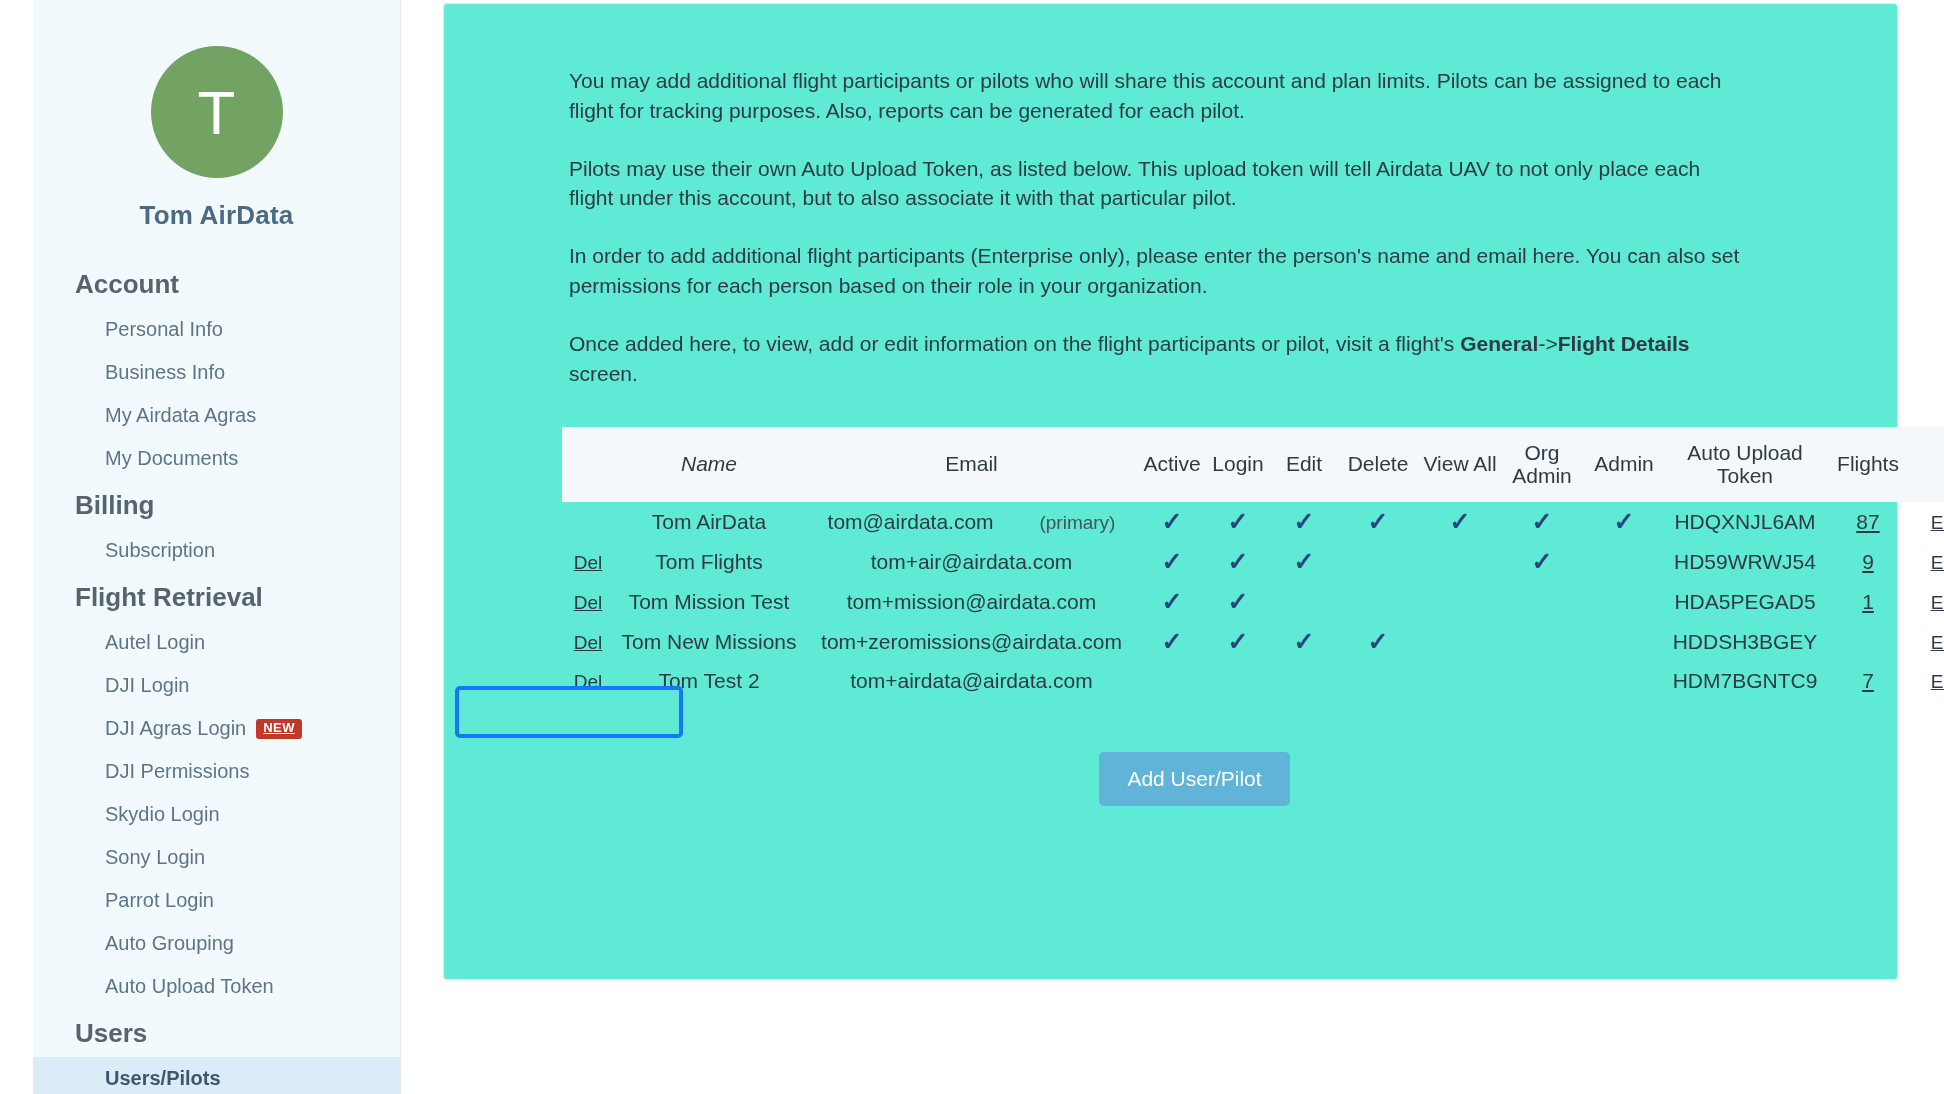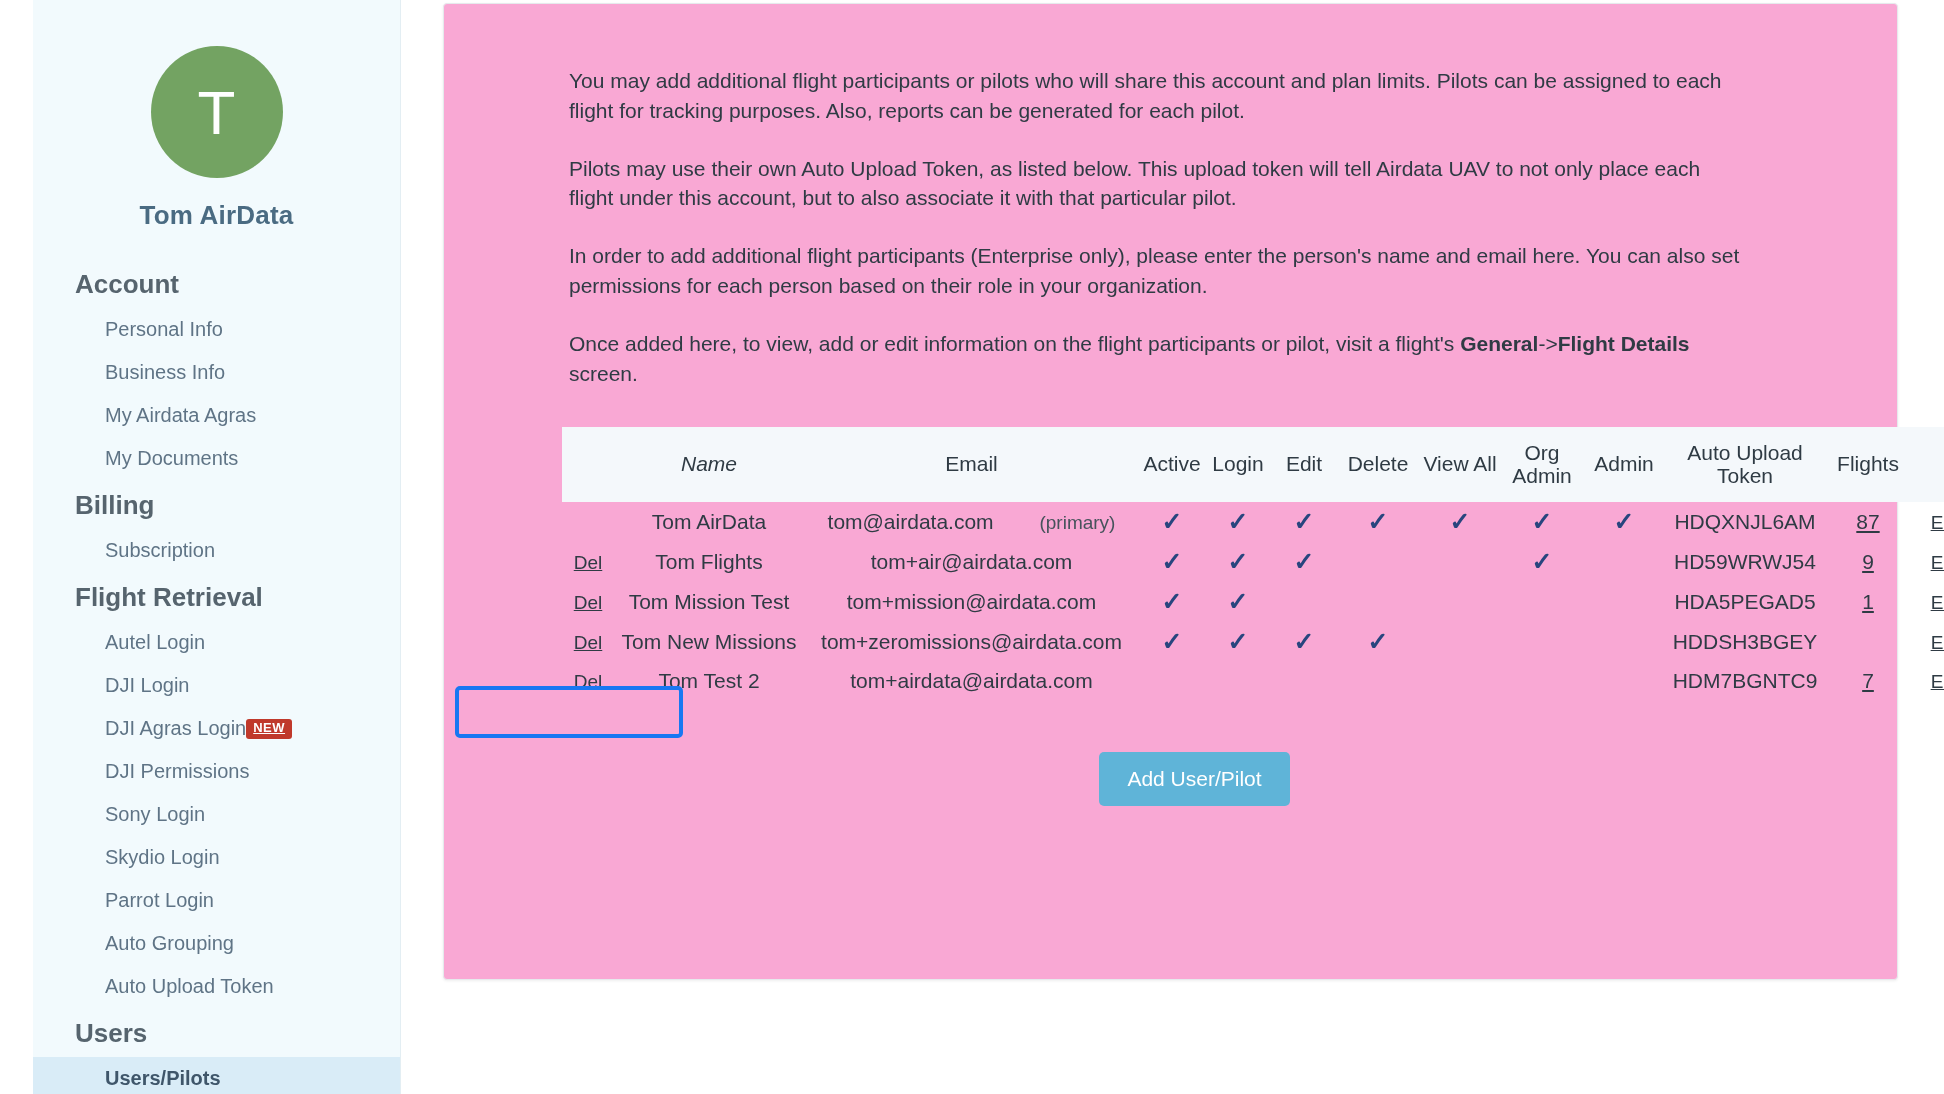--- a/index.html
+++ b/index.html
@@ -75,32 +75,33 @@
   }
   .badge-new {
     display: inline-block;
     background: #c0392b;
     color: #ffffff;
     font-size: 13px;
     font-weight: bold;
     letter-spacing: .5px;
     padding: 2px 7px 3px 7px;
     border-radius: 3px;
+    margin-left: 10px;
     vertical-align: 3px;
     text-decoration: underline;
   }
 
   
   .main {
     position: absolute;
     left: 443px;
     top: 3px;
     width: 1455px;
     height: 977px;
-    background: #f9a8d4;
+    background: #5eead4;
     border: 1px solid #e6eaed;
     border-radius: 4px;
     box-shadow: 0 1px 3px rgba(0,0,0,.07);
   }
   .intro {
     padding: 62px 70px 0 125px;
   }
   .intro p {
     margin: 0 0 28px 0;
     font-size: 21px;
@@ -224,22 +225,22 @@
       <div class="nav-item">My Documents</div>
 
       <div class="nav-group-title">Billing</div>
       <div class="nav-item">Subscription</div>
 
       <div class="nav-group-title">Flight Retrieval</div>
       <div class="nav-item">Autel Login</div>
       <div class="nav-item">DJI Login</div>
       <div class="nav-item"><span>DJI Agras Login</span><span class="badge-new">NEW</span></div>
       <div class="nav-item">DJI Permissions</div>
+      <div class="nav-item">Skydio Login</div>
       <div class="nav-item">Sony Login</div>
-      <div class="nav-item">Skydio Login</div>
       <div class="nav-item">Parrot Login</div>
       <div class="nav-item">Auto Grouping</div>
       <div class="nav-item">Auto Upload Token</div>
 
       <div class="nav-group-title">Users</div>
       <div class="nav-item active">Users/Pilots</div>
     </div>
   </div>
 
   <div class="main">

